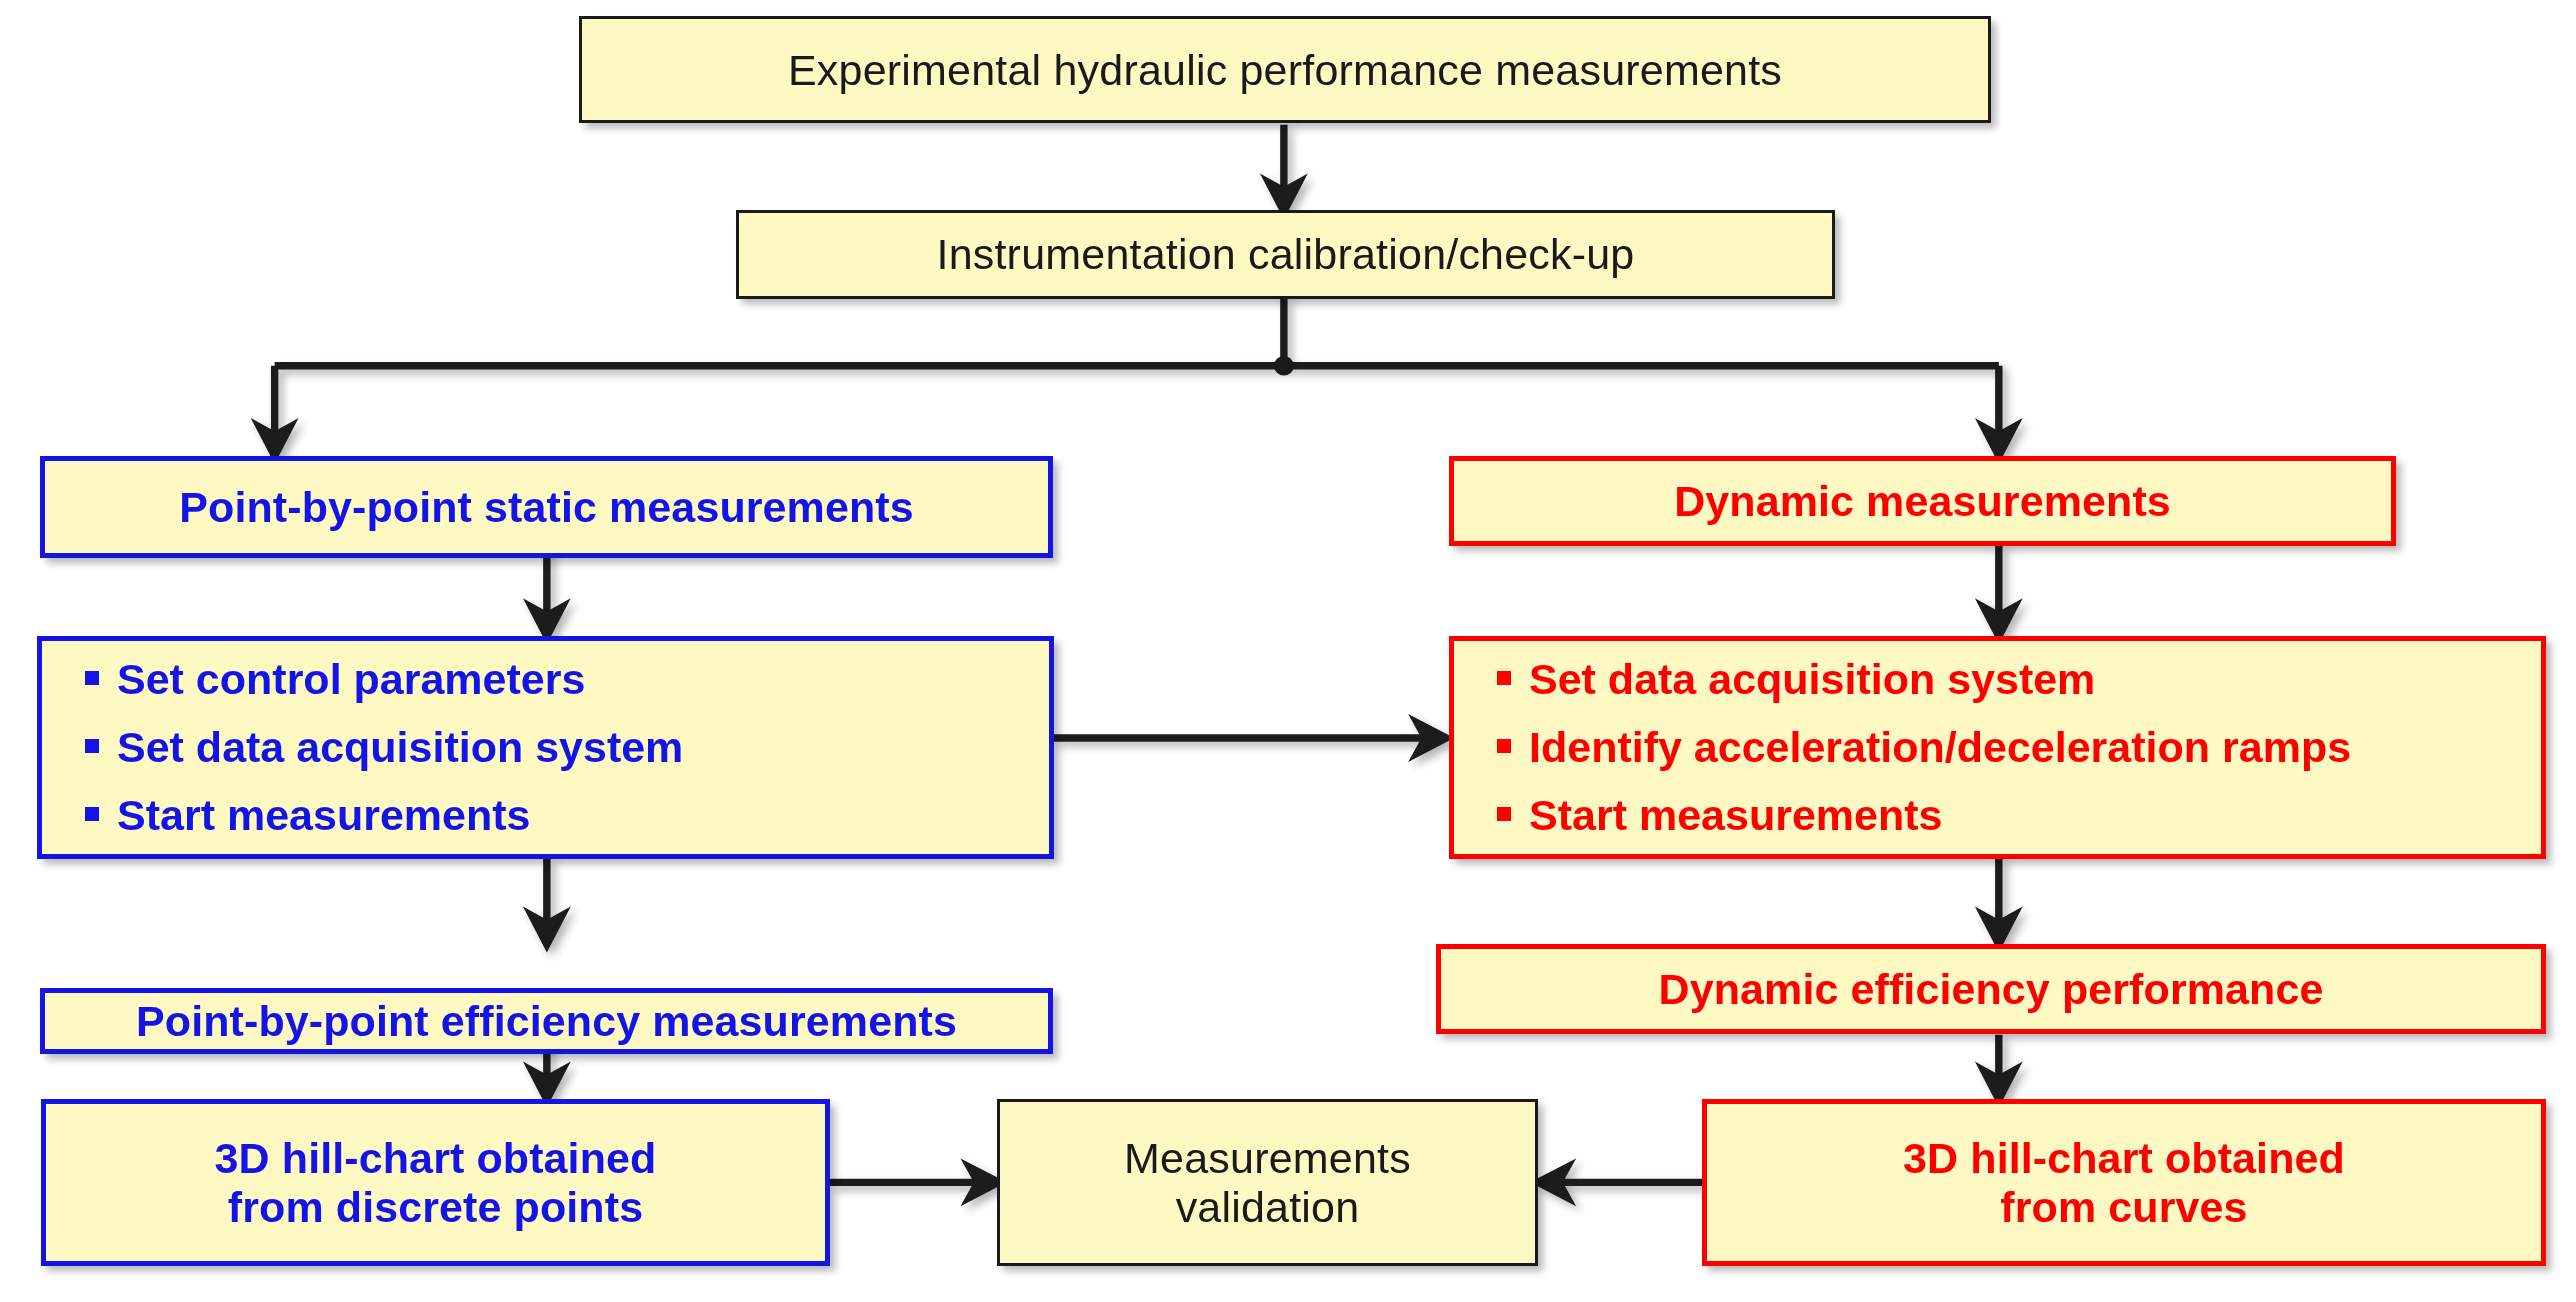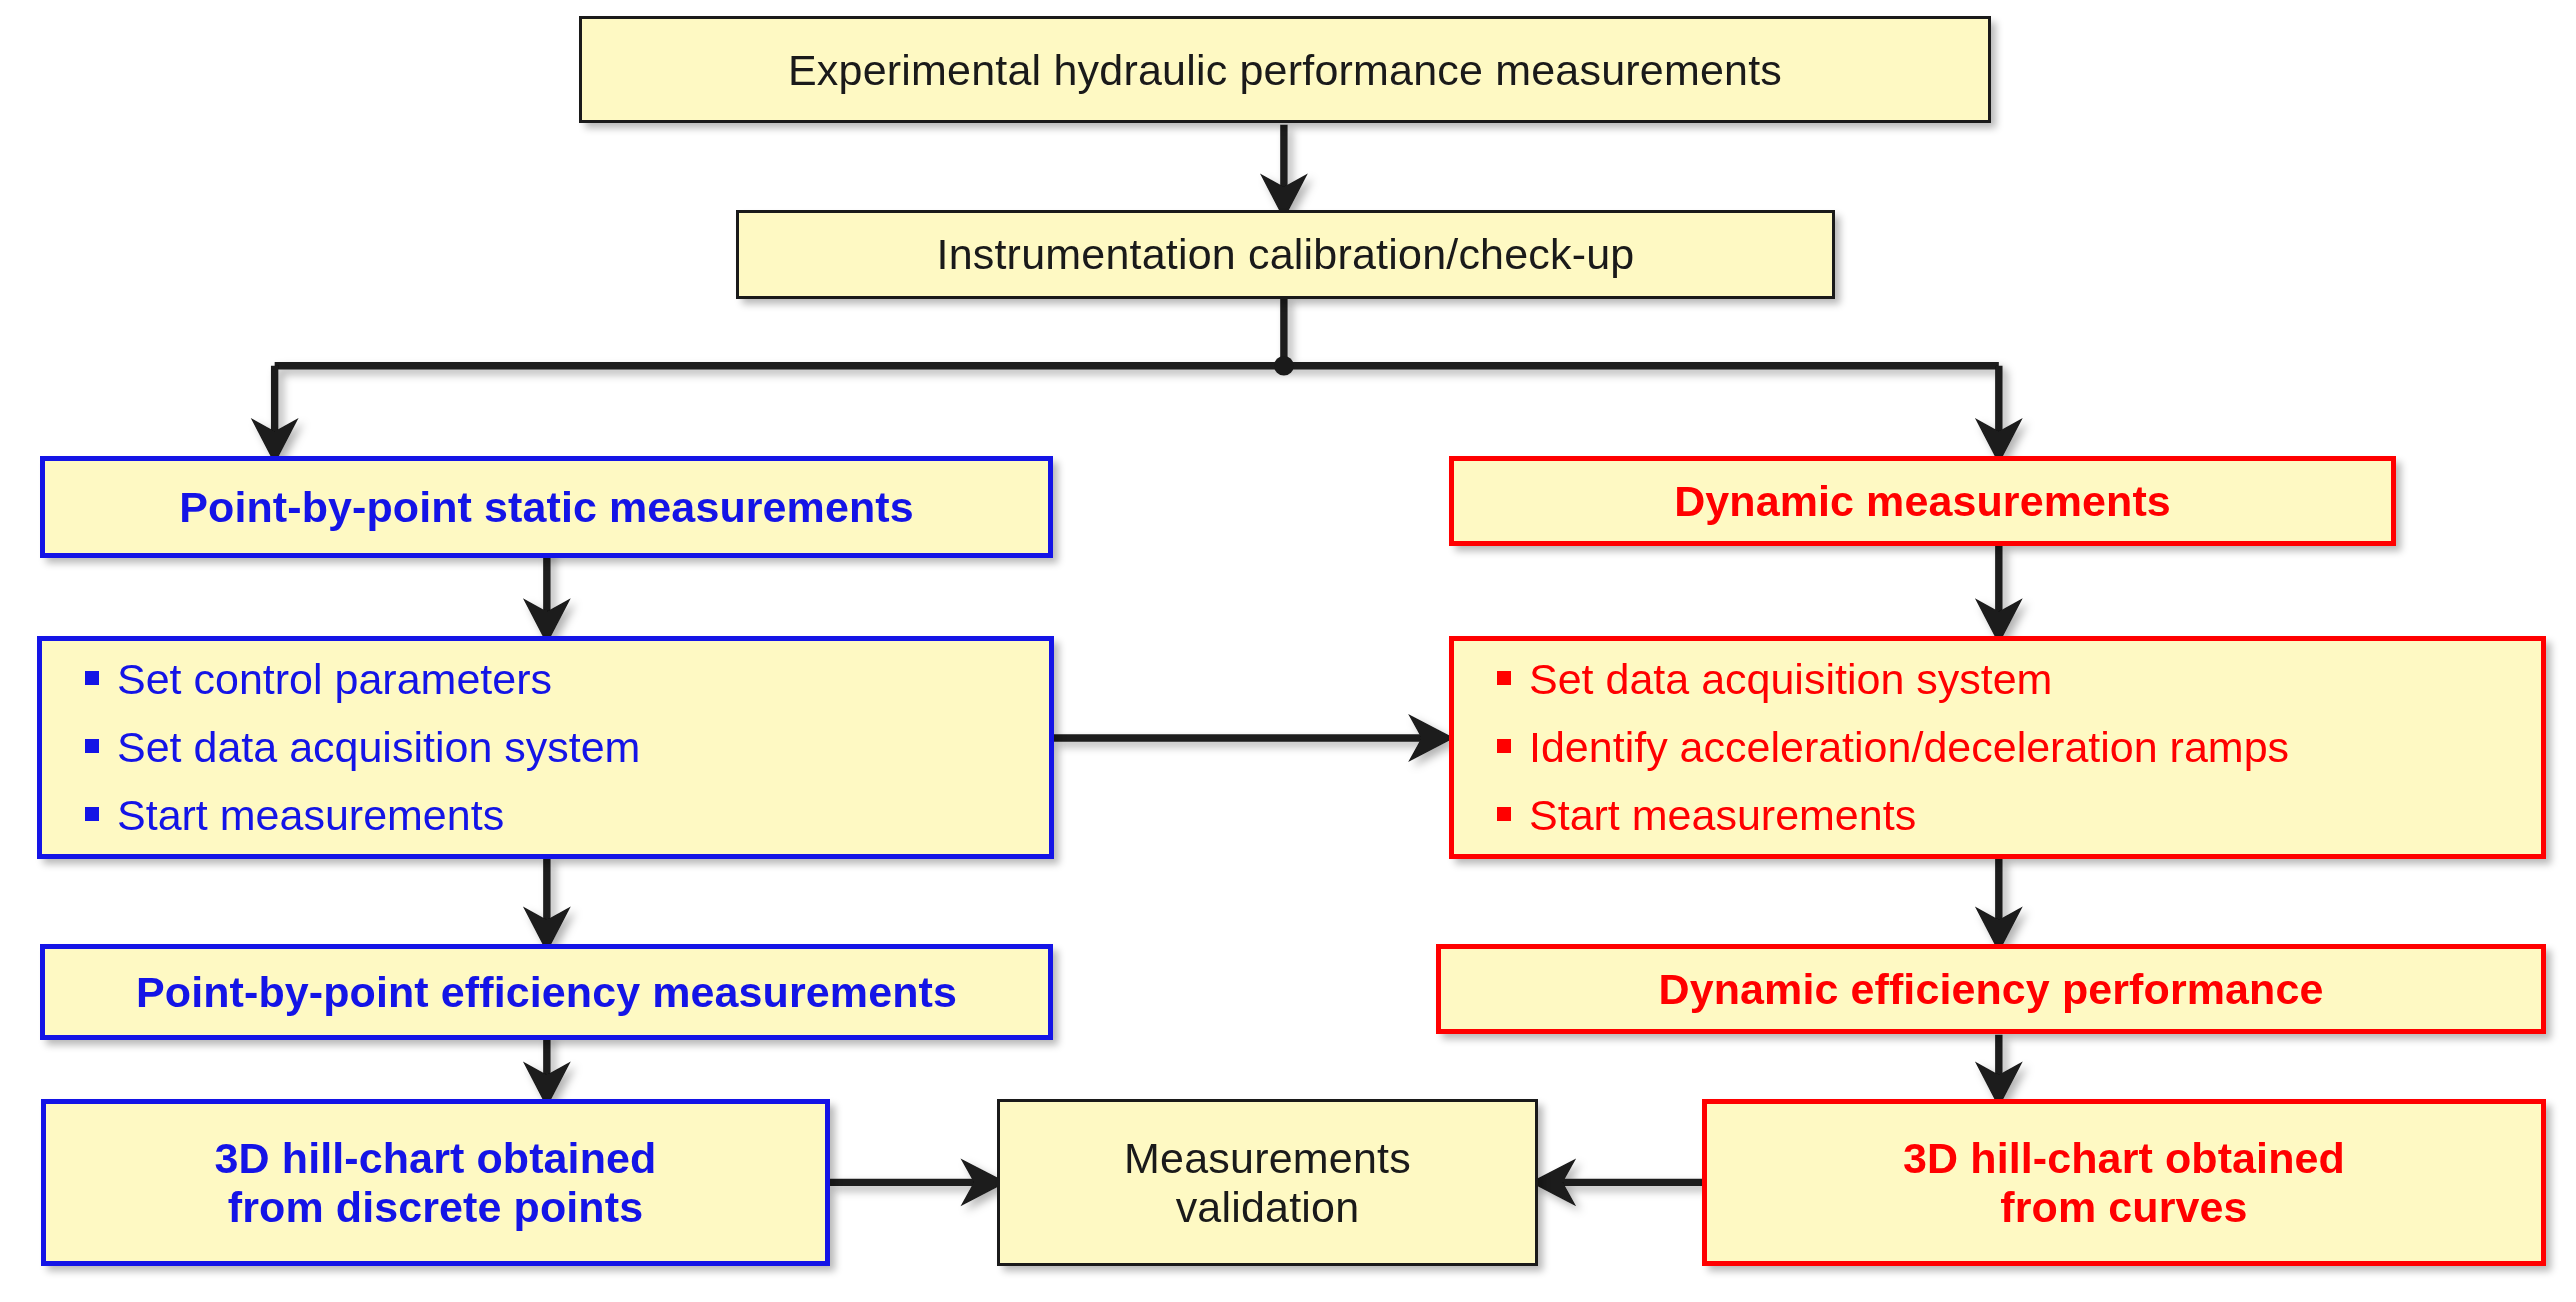--- a/index.html
+++ b/index.html
@@ -76,21 +76,21 @@
   ul.bullet-list {
     list-style: none;
     margin: 0;
     padding: 0;
     width: 100%;
   }
   ul.bullet-list li {
     display: flex;
     align-items: center;
     font-size: 43px;
-    font-weight: 400;
+    font-weight: 700;
     line-height: 1.0;
     margin: 0 0 24.6px 0;
   }
   ul.bullet-list li:last-child {
     margin-bottom: 0;
   }
   .bullet-sq {
     display: inline-block;
     width: 14px;
     height: 14px;
@@ -195,21 +195,21 @@
         <span class="bullet-sq"></span>
         <span>Identify acceleration/deceleration ramps</span>
       </li>
       <li>
         <span class="bullet-sq"></span>
         <span>Start measurements</span>
       </li>
     </ul>
   </div>
 
-  <div class="node blue" style="left:40px; top:944px; width:1013px; height:96px;">
+  <div class="node blue" style="left:40px; top:988px; width:1013px; height:66px;">
     <span class="txt">Point-by-point efficiency measurements</span>
   </div>
 
   <div class="node red" style="left:1436px; top:944px; width:1110px; height:90px;">
     <span class="txt">Dynamic efficiency performance</span>
   </div>
 
   <div class="node blue" style="left:41px; top:1099px; width:789px; height:167px;">
     <span class="txt">3D hill-chart obtained
 from discrete points</span>

